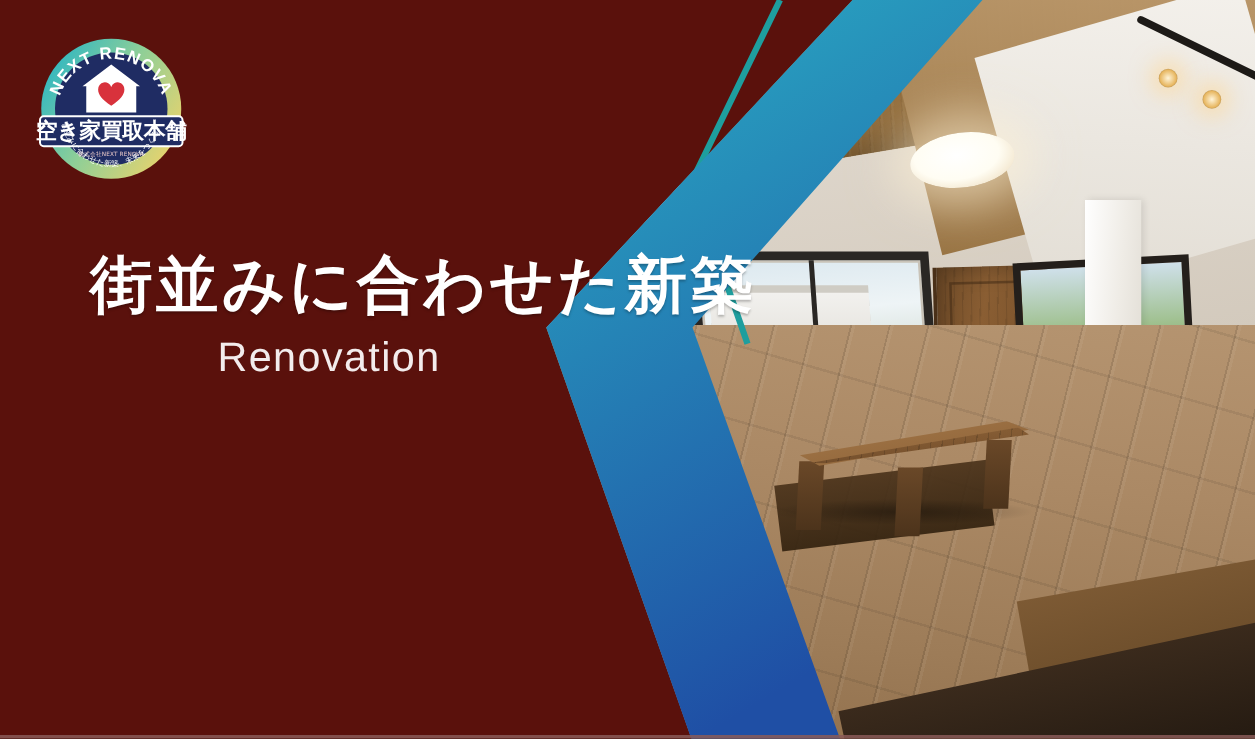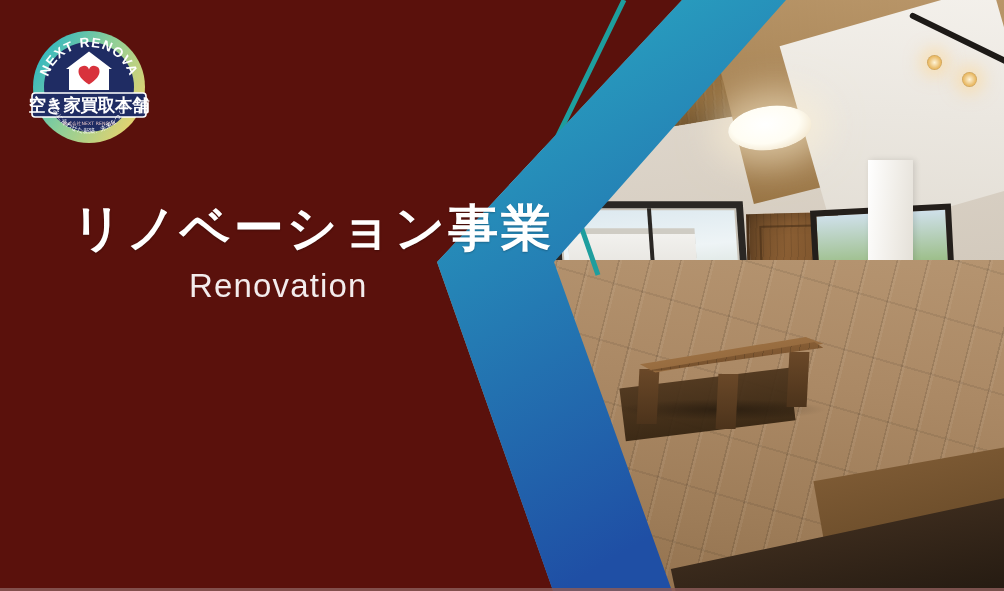--- a/index.html
+++ b/index.html
@@ -219,21 +219,21 @@
     position:absolute;left:72px;top:200px;
     margin:0;
     font-size:50px;line-height:1.14;
     font-weight:700;letter-spacing:.055em;
     color:#ffffff;
     white-space:nowrap;
     font-family:"DejaVu Sans","Liberation Sans",sans-serif;
     text-shadow:0 1px 2px rgba(0,0,0,.25);
   }
   .subtitle{
-    position:absolute;left:189px;top:266px;
+    position:absolute;left:174px;top:266px;
     margin:0;
     font-size:33px;line-height:1.2;
     font-weight:300;letter-spacing:.035em;
     color:#f3ecec;
     white-space:nowrap;
     font-family:"Liberation Sans","DejaVu Sans",sans-serif;
   }
 
   
   .bottom-rule{
@@ -338,17 +338,17 @@
       </g>
 
       <text x="67" y="107" text-anchor="middle" font-size="4.6" fill="#E9C8C8" font-family="'DejaVu Sans',sans-serif" letter-spacing="0.1" id="companyText">株式会社NEXT RENOVA</text>
 
       <text font-size="6.2" fill="#FFFFFF" font-family="'DejaVu Sans',sans-serif">
         <textPath href="#arcBot" startOffset="50%" text-anchor="middle" id="arcBotText">街並みに合わせた新築、未来をつくる。</textPath>
       </text>
     </svg>
   </div>
 
-  <h1 class="title">リノベーション事業</h1>
+  <h1 class="title">街並みに合わせた新築</h1>
   <p class="subtitle">Renovation</p>
 
   <div class="bottom-rule" style="background: rgb(138, 90, 88); height: 3px;"></div>
 </div>
 
 </body></html>

